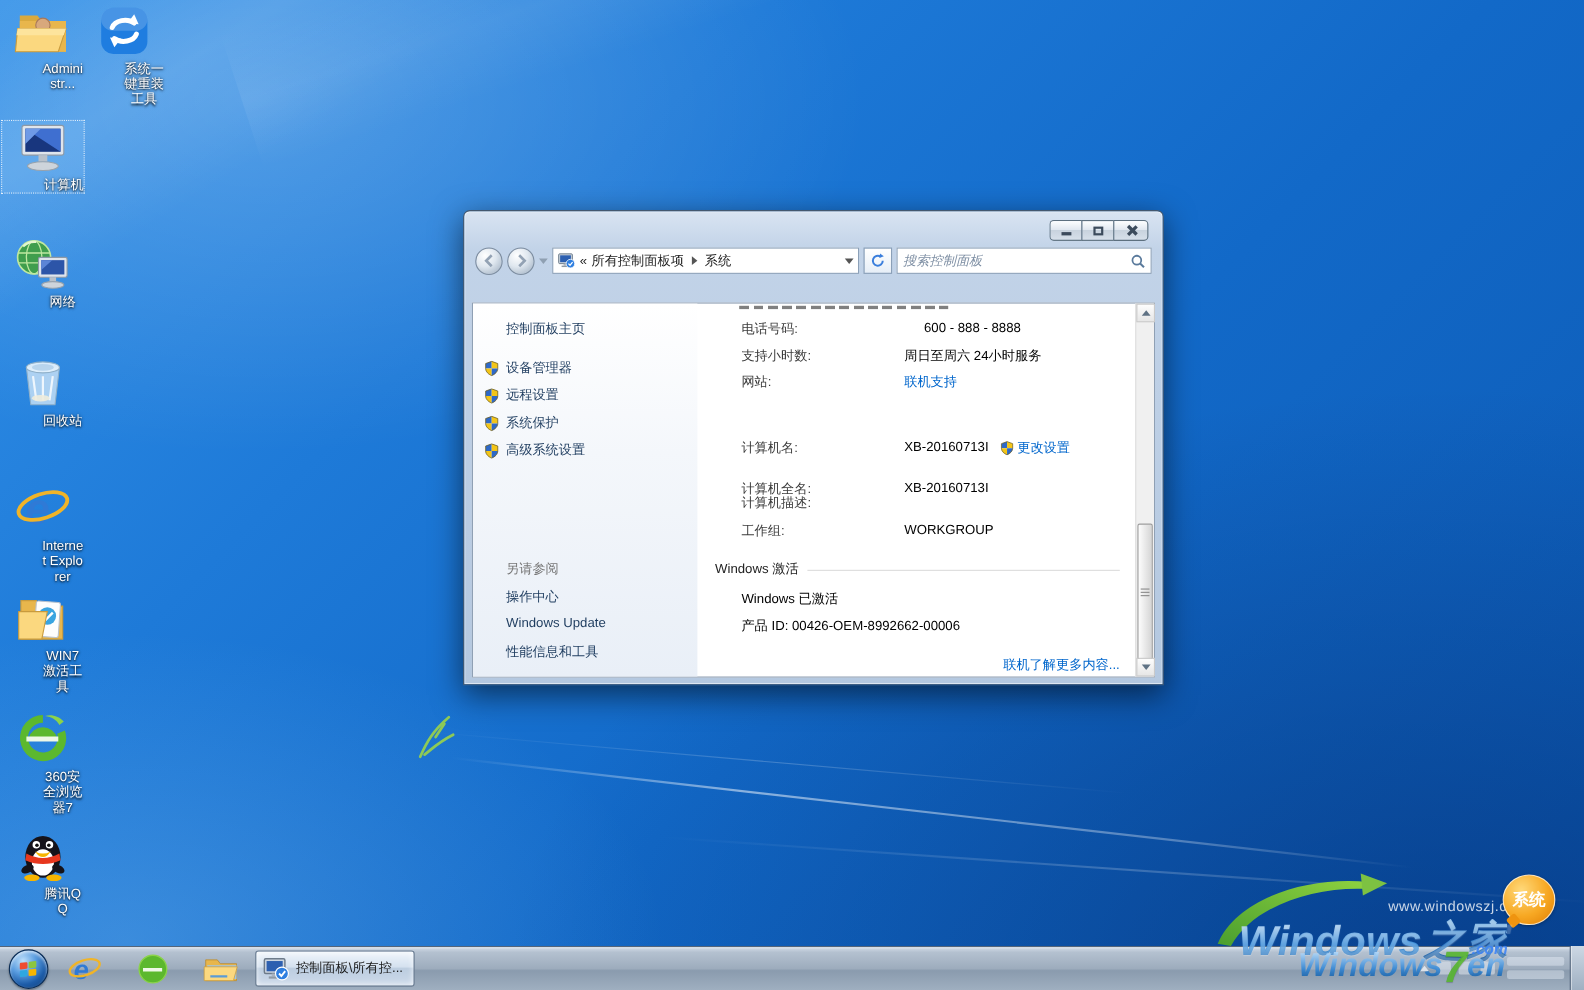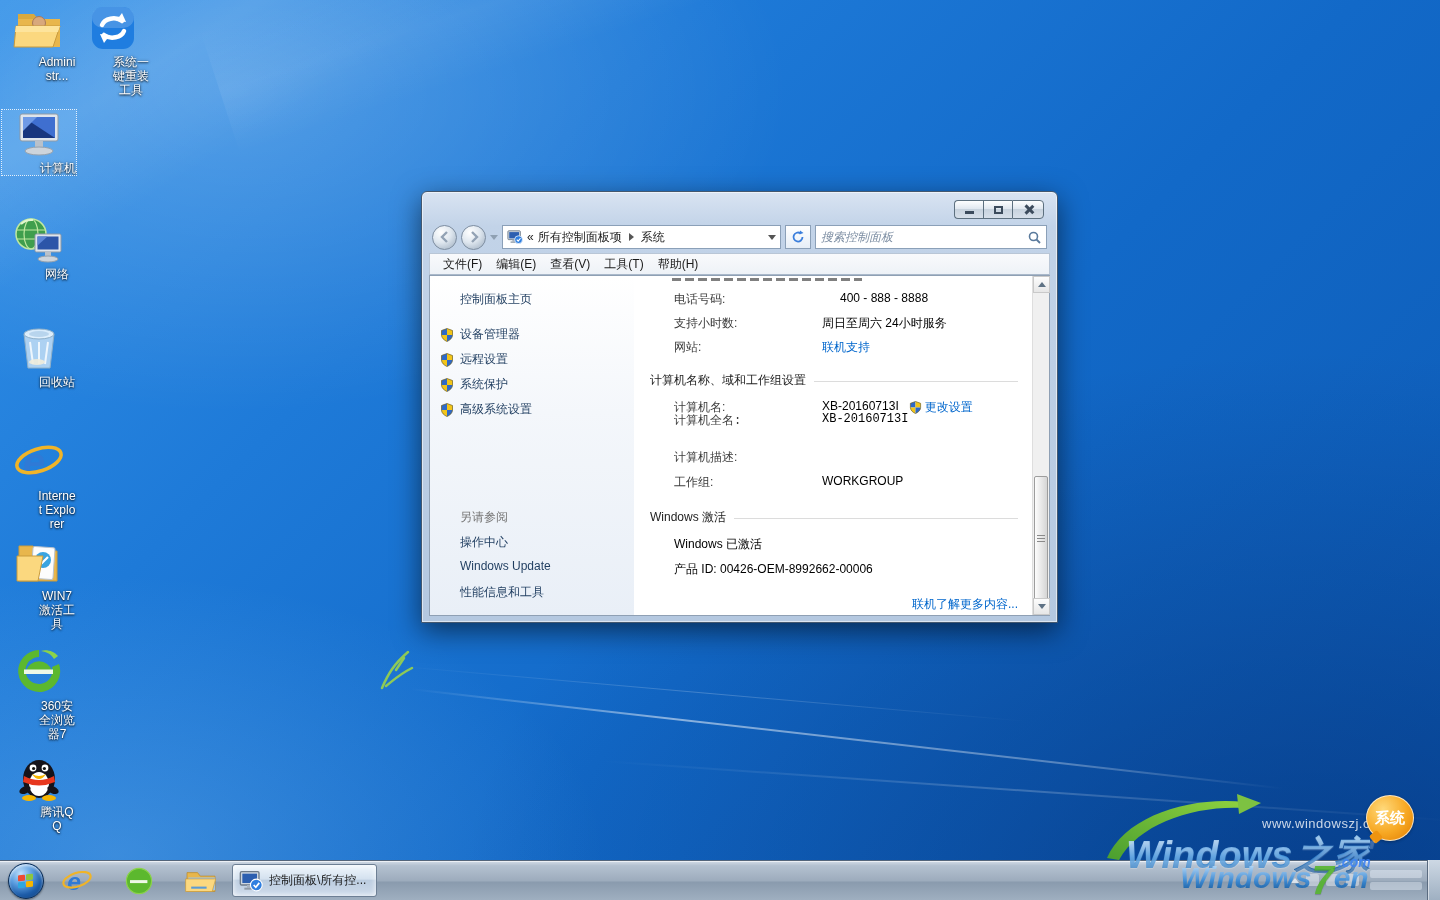--- a/index.html
+++ b/index.html
@@ -363,27 +363,20 @@
     </div>
     <div class="searchbox">
       <input placeholder="搜索控制面板" style="">
       <svg width="13" height="13" viewBox="0 0 13 13">
         <circle cx="5.5" cy="5.5" r="4" stroke="#5a7a9c" stroke-width="1.6" fill="none"></circle>
         <path d="M8.5 8.5 L12 12" stroke="#5a7a9c" stroke-width="1.8"></path>
       </svg>
     </div>
   </div>
 
-  <div class="menubar">
-    <span>文件(F)</span>
-    <span>编辑(E)</span>
-    <span>查看(V)</span>
-    <span>工具(T)</span>
-    <span>帮助(H)</span>
-  </div>
 
   <div class="client">
     <div class="sidebar">
       <div class="side-item" style="top:15px;">控制面板主页</div>
       <div class="side-task" style="top:50px;">
         <svg width="14" height="14">
             <use href="#icon-shield"></use>
           </svg>
         <span>设备管理器</span>
       </div>
@@ -409,47 +402,43 @@
       <div class="side-item" style="top:258px;">操作中心</div>
       <div class="side-item" style="top:283px;">Windows Update</div>
       <div class="side-item" style="top:308px;">性能信息和工具</div>
     </div>
 
     <div class="main">
       <div class="clipped-strip"></div>
 
       <div class="kv" style="top:15px;gap:18px;">
         <span class="k">电话号码:</span>
-        <span class="v">400 - 888 - 8888</span>
+        <span class="v">600 - 888 - 8888</span>
       </div>
       <div class="kv" style="top:39px;">
         <span class="k">支持小时数:</span>
         <span class="v">周日至周六  24小时服务</span>
       </div>
       <div class="kv" style="top:63px;">
         <span class="k">网站:</span>
         <a class="lnk">联机支持</a>
       </div>
 
-      <div class="sect" style="top:96px;">
-        <span>计算机名称、域和工作组设置</span>
-        <i class="hline"></i>
-      </div>
 
       <div class="kv" style="top:123px;">
         <span class="k">计算机名:</span>
         <span class="v">XB-20160713I</span>
         <span class="chg">
           <svg width="13" height="13">
               <use href="#icon-shield"></use>
             </svg>
           <a class="lnk">更改设置</a>
         </span>
       </div>
-      <div class="kv" style="top:136px;font-family:Liberation Mono, monospace;">
+      <div class="kv" style="top:160px;">
         <span class="k">计算机全名:</span>
         <span class="v">XB-20160713I</span>
       </div>
       <div class="kv" style="top:173px;">
         <span class="k">计算机描述:</span>
         <span class="v"></span>
       </div>
       <div class="kv" style="top:198px;">
         <span class="k">工作组:</span>
         <span class="v">WORKGROUP</span>

